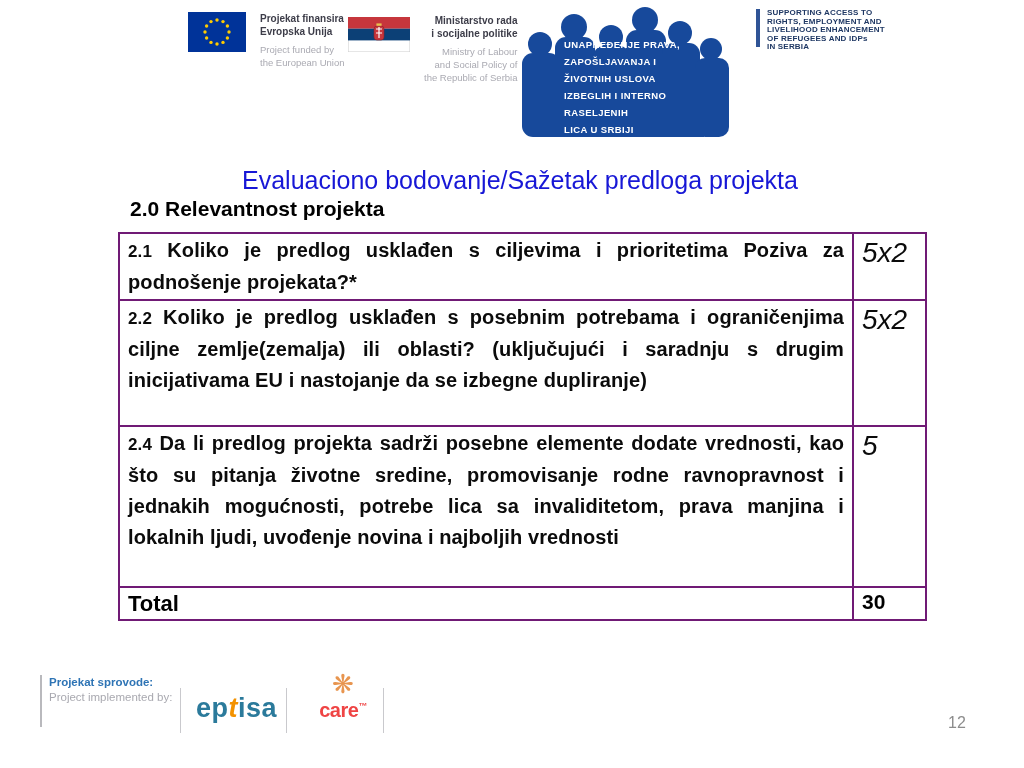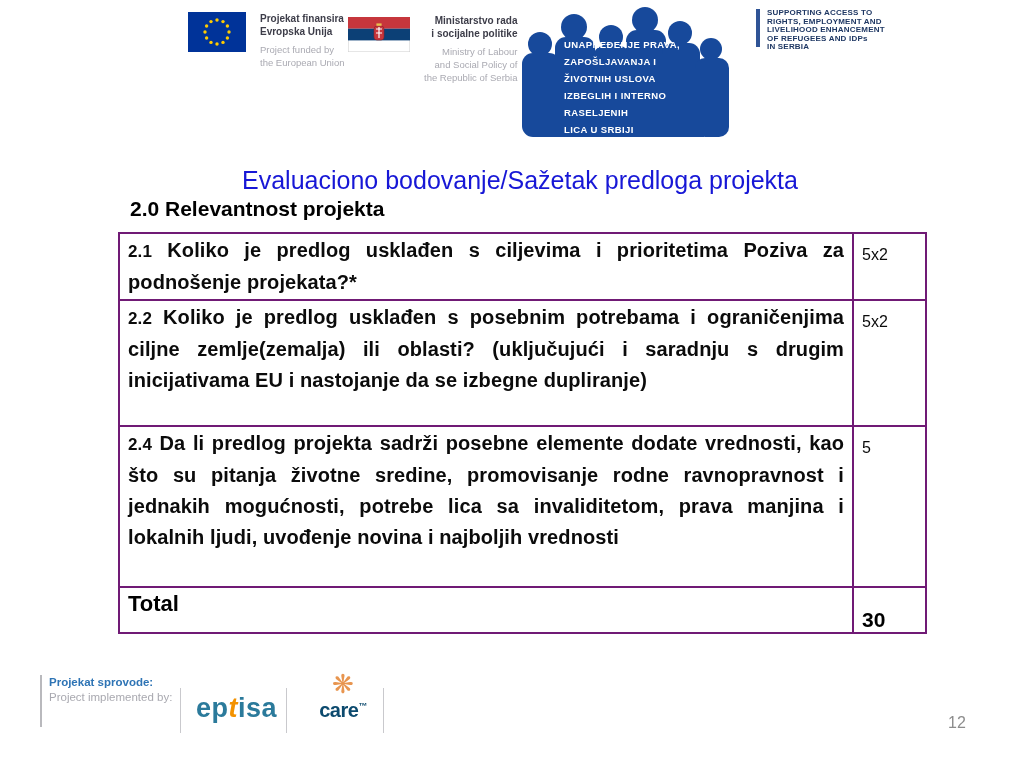--- a/index.html
+++ b/index.html
@@ -35,44 +35,44 @@
                  color: #1717d6; font-size: 25px; }
   .section-heading { position: absolute; left: 130px; top: 197px; color: #000;
                      font-size: 21px; font-weight: bold; }
 
   
   .score-table { position: absolute; left: 118px; top: 232px; width: 807px;
                  border-collapse: collapse; table-layout: fixed; z-index: 2; background: transparent; }
   .score-table td { border: 2px solid #701a75; vertical-align: top; padding: 1px 8px 0 8px; }
   .score-table td.q { font-size: 20px; font-weight: bold; line-height: 31px; letter-spacing: 0.1px; color: #0b0b0b; }
   .score-table td.q.just { text-align: justify; }
-  .score-table td.score { font-size: 16px; font-weight: normal; padding-top: 12px; color: #0b0b0b; }
+  .score-table td.score { font-size: 28px; font-weight: normal; padding-top: 3px; color: #0b0b0b; font-style: italic; }
   .score-table tr.r1 { height: 67px; } .score-table tr.r2 { height: 126px; }
   .score-table tr.r3 { height: 124px; } .score-table tr.r4 { height: 161px; }
   .score-table tr.rt { height: 17px; }
   .score-table .rownum { font-size: 0.85em; }
   .score-table td.total-label { font-size: 22px; font-weight: bold; line-height: 30px; }
-  .score-table td.total-score { font-size: 21px; font-weight: bold; padding-top: 20px; }
+  .score-table td.total-score { font-size: 21px; font-weight: bold; padding-top: 2px; }
 
   
   .footer { position: absolute; left: 0; top: 660px; width: 816px; height: 108px; z-index: 1; }
   .footer-rule { position: absolute; left: 40px; top: 15px; width: 2px; height: 52px; background: #b9b9bd; }
   .implemented-sr { position: absolute; left: 49px; top: 16px; color: #2e74b5; font-weight: bold; font-size: 11.5px; }
   .implemented-en { position: absolute; left: 49px; top: 31px; color: #a9a9b0; font-size: 11.5px; }
   .footer-divider { position: absolute; top: 28px; width: 1px; height: 45px; background: #c9c9cd; }
   .div1 { left: 180px; } .div2 { left: 286px; } .div3 { left: 383px; }
 
   .eptisa-logo { position: absolute; left: 196px; top: 33px; font-size: 27px; font-weight: bold;
                  letter-spacing: 0.5px; }
   .eptisa-logo .teal { color: #2b7a9b; }
   .eptisa-logo .accent { color: #f39200; font-style: italic; }
 
   .care-logo { position: absolute; left: 308px; top: 12px; width: 70px; text-align: center; }
   .care-hands { color: #e0swap; color: #e8954f; font-size: 26px; line-height: 24px; display: block; }
-  .care-word { color: #0c4a6e; font-weight: bold; font-size: 20px; line-height: 20px; letter-spacing: -0.5px; margin-top: 7px; }
+  .care-word { color: #ef4444; font-weight: bold; font-size: 20px; line-height: 20px; letter-spacing: -0.5px; margin-top: 7px; }
   .care-tm { font-size: 9px; vertical-align: super; }
 
   .page-number { position: absolute; left: 948px; top: 714px; color: #8c8c8c; font-size: 16px; }
 </style>
 </head>
 <body>
 
 <div class="logo-block eu-block">
   <svg class="eu-flag" viewBox="0 0 58 40">
     <rect width="58" height="40" fill="#003399"></rect>

